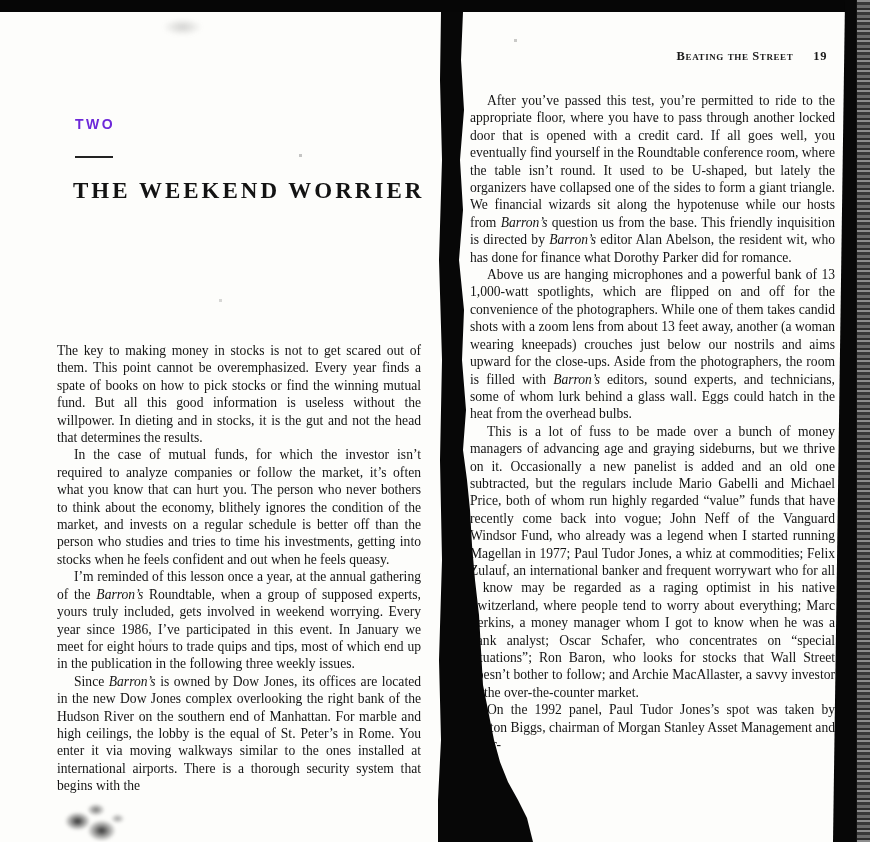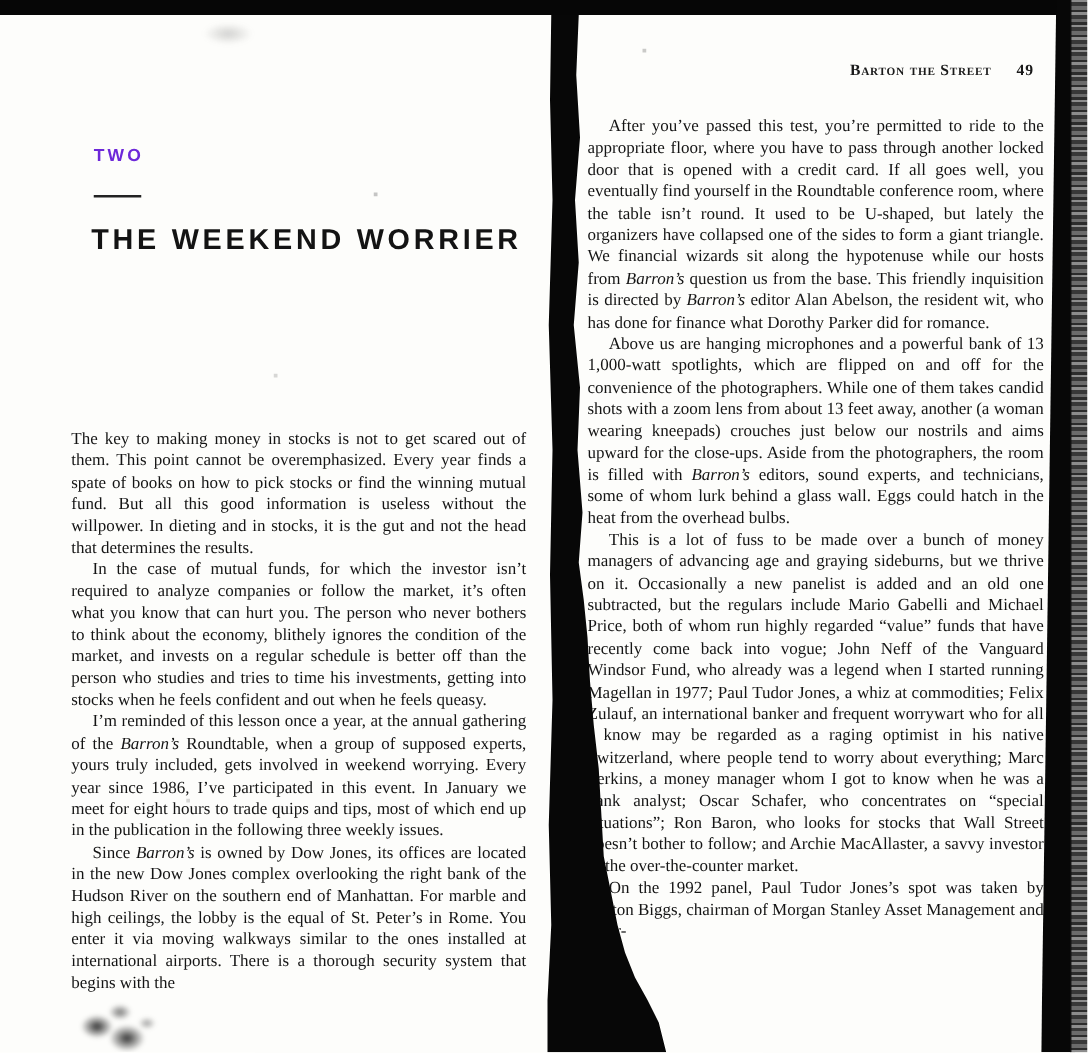--- a/index.html
+++ b/index.html
@@ -35,21 +35,21 @@
         300px 155px 0 1px rgba(0,0,0,.22), 655px 120px 0 1px rgba(0,0,0,.18),
         220px 300px 0 1px rgba(0,0,0,.15), 760px 430px 0 1px rgba(0,0,0,.18),
         150px 640px 0 1px rgba(0,0,0,.15), 515px  40px 0 1px rgba(0,0,0,.2);}
 
   
   .chapter-number{position:absolute;left:75px;top:116px;
       font-family:"Liberation Sans",sans-serif;font-weight:700;font-size:14px;
       letter-spacing:2.5px;color:#6d28d9;}
   .chapter-rule{position:absolute;left:75px;top:156px;width:38px;height:2px;background:#222;}
   .chapter-title{position:absolute;left:73px;top:178px;width:380px;
-      font-family:Liberation Sans, sans-serif;font-weight:700;font-size:23px;
+      font-family:Liberation Serif, serif;font-weight:700;font-size:23px;
       letter-spacing:3px;color:#131313;}
   .left-body{position:absolute;left:57px;top:342px;width:364px;}
 
   
   .running-header{position:absolute;left:470px;top:49px;width:357px;text-align:right;
       font-size:12.5px;font-weight:700;font-variant:small-caps;letter-spacing:.6px;color:#1a1a1a;}
   .running-header .pagenum{margin-left:20px;font-variant:normal;font-weight:700;}
   .right-body{position:absolute;left:470px;top:92px;width:365px;}
 
   
@@ -67,21 +67,21 @@
   <div class="chapter-rule"></div>
   <div class="chapter-title">THE WEEKEND WORRIER</div>
   <div class="left-body body-col">
       <p class="para">The key to making money in stocks is not to get scared out of them. This point cannot be overemphasized. Every year finds a spate of books on how to pick stocks or find the winning mutual fund. But all this good information is useless without the willpower. In dieting and in stocks, it is the gut and not the head that determines the results.</p>
       <p class="para indent">In the case of mutual funds, for which the investor isn’t required to analyze companies or follow the market, it’s often what you know that can hurt you. The person who never bothers to think about the economy, blithely ignores the condition of the market, and invests on a regular schedule is better off than the person who studies and tries to time his investments, getting into stocks when he feels confident and out when he feels queasy.</p>
       <p class="para indent">I’m reminded of this lesson once a year, at the annual gathering of the <i>Barron’s</i> Roundtable, when a group of supposed experts, yours truly included, gets involved in weekend worrying. Every year since 1986, I’ve participated in this event. In January we meet for eight hours to trade quips and tips, most of which end up in the publication in the following three weekly issues.</p>
       <p class="para indent">Since <i>Barron’s</i> is owned by Dow Jones, its offices are located in the new Dow Jones complex overlooking the right bank of the Hudson River on the southern end of Manhattan. For marble and high ceilings, the lobby is the equal of St. Peter’s in Rome. You enter it via moving walkways similar to the ones installed at international airports. There is a thorough security system that begins with the</p>
     </div>
 
   <div class="running-header">
-    <span>Barton the Street</span><span class="pagenum">49</span>
+    <span>Beating the Street</span><span class="pagenum">19</span>
   </div>
   <div class="right-body body-col">
       <p class="para indent">After you’ve passed this test, you’re permitted to ride to the appropriate floor, where you have to pass through another locked door that is opened with a credit card. If all goes well, you eventually find yourself in the Roundtable conference room, where the table isn’t round. It used to be U-shaped, but lately the organizers have collapsed one of the sides to form a giant triangle. We financial wizards sit along the hypotenuse while our hosts from <i>Barron’s</i> question us from the base. This friendly inquisition is directed by <i>Barron’s</i> editor Alan Abelson, the resident wit, who has done for finance what Dorothy Parker did for romance.</p>
       <p class="para indent">Above us are hanging microphones and a powerful bank of 13 1,000-watt spotlights, which are flipped on and off for the convenience of the photographers. While one of them takes candid shots with a zoom lens from about 13 feet away, another (a woman wearing kneepads) crouches just below our nostrils and aims upward for the close-ups. Aside from the photographers, the room is filled with <i>Barron’s</i> editors, sound experts, and technicians, some of whom lurk behind a glass wall. Eggs could hatch in the heat from the overhead bulbs.</p>
       <p class="para indent">This is a lot of fuss to be made over a bunch of money managers of advancing age and graying sideburns, but we thrive on it. Occasionally a new panelist is added and an old one subtracted, but the regulars include Mario Gabelli and Michael Price, both of whom run highly regarded “value” funds that have recently come back into vogue; John Neff of the Vanguard Windsor Fund, who already was a legend when I started running Magellan in 1977; Paul Tudor Jones, a whiz at commodities; Felix Zulauf, an international banker and frequent worrywart who for all I know may be regarded as a raging optimist in his native Switzerland, where people tend to worry about everything; Marc Perkins, a money manager whom I got to know when he was a bank analyst; Oscar Schafer, who concentrates on “special situations”; Ron Baron, who looks for stocks that Wall Street doesn’t bother to follow; and Archie MacAllaster, a savvy investor in the over-the-counter market.</p>
       <p class="para indent">On the 1992 panel, Paul Tudor Jones’s spot was taken by Barton Biggs, chairman of Morgan Stanley Asset Management and a bar-</p>
     </div>
 
   <div class="top-band"></div>
   <div class="left-edge"></div>

